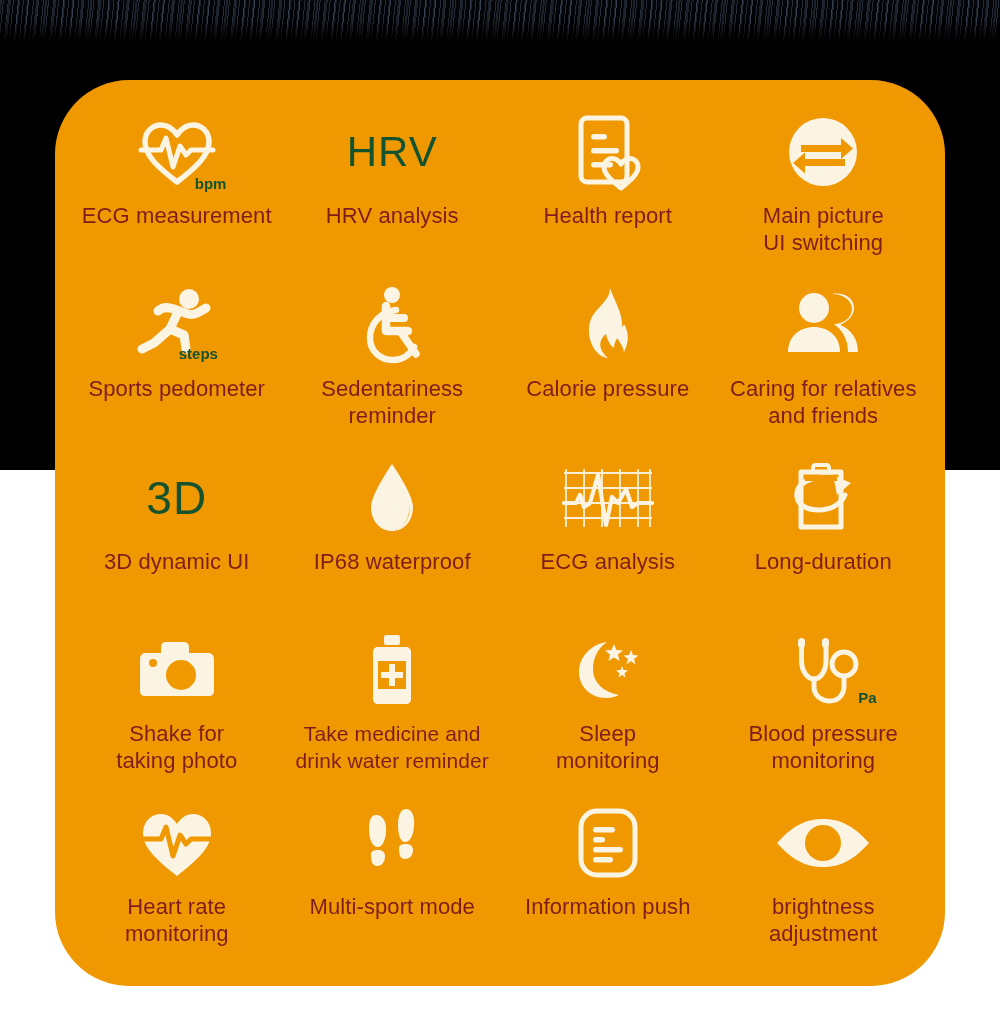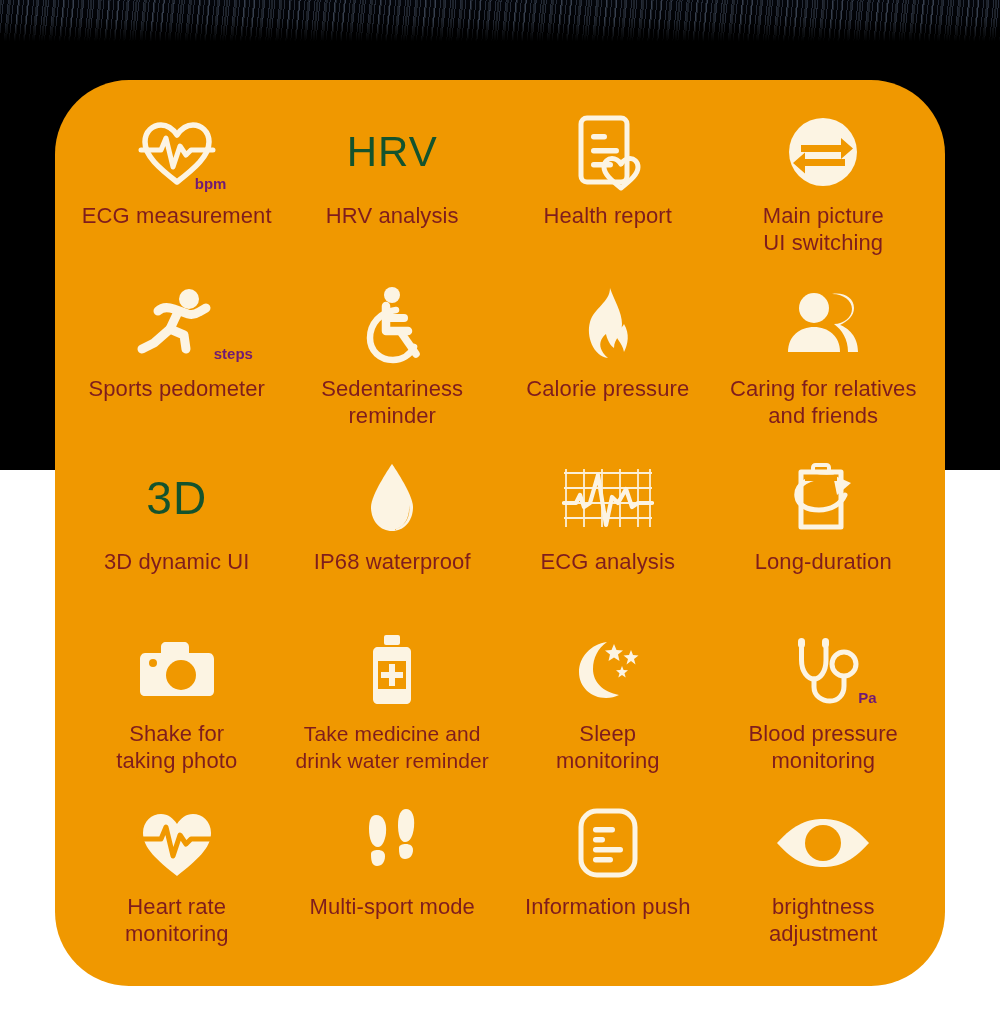--- a/index.html
+++ b/index.html
@@ -76,25 +76,25 @@
     letter-spacing:.1px;
     max-width:235px;
     font-weight:400;
   }
   .label.small{font-size:21px;}
   .ico{display:block;}
   .unit{
     position:absolute;
     font-size:15px;
     font-weight:700;
-    color:#701a75;
+    color:#14532d;
     text-align:right;
   }
   .unit.bpm{left:60px;bottom:2px;}
-  .unit.steps{left:80px;bottom:5px;}
+  .unit.steps{left:45px;bottom:5px;}
   .unit.pa{left:72px;bottom:6px;}
   .texticon{
     color:#14532d;
     font-size:42px;
     font-weight:400;
     letter-spacing:1px;
     line-height:1;
   }
   .texticon.d3{font-size:46px;}
 </style>

